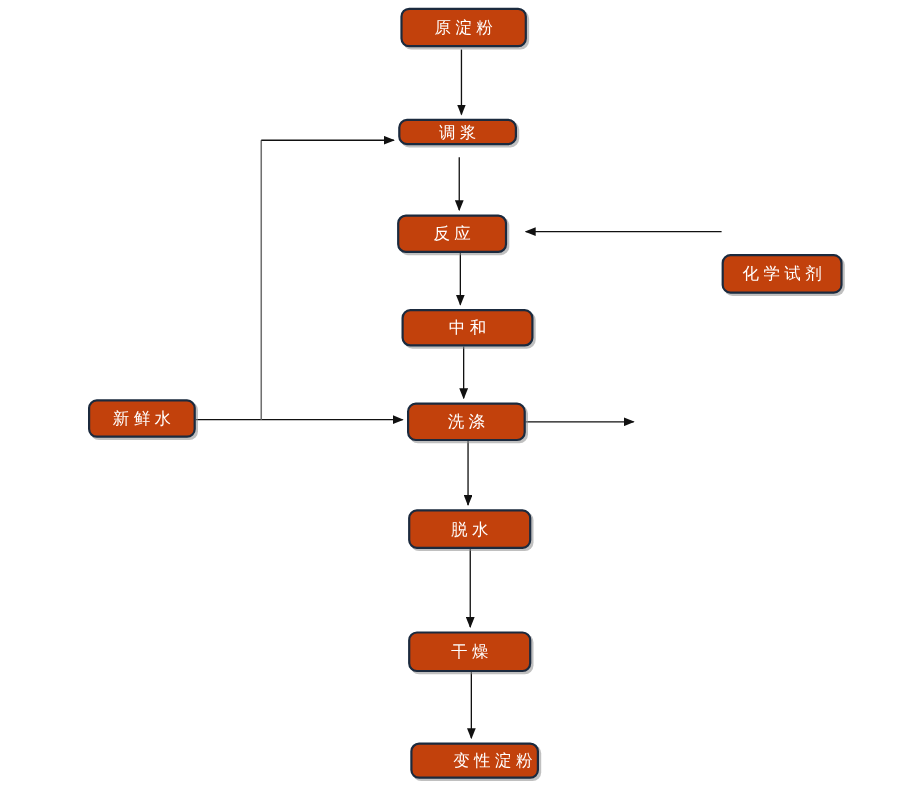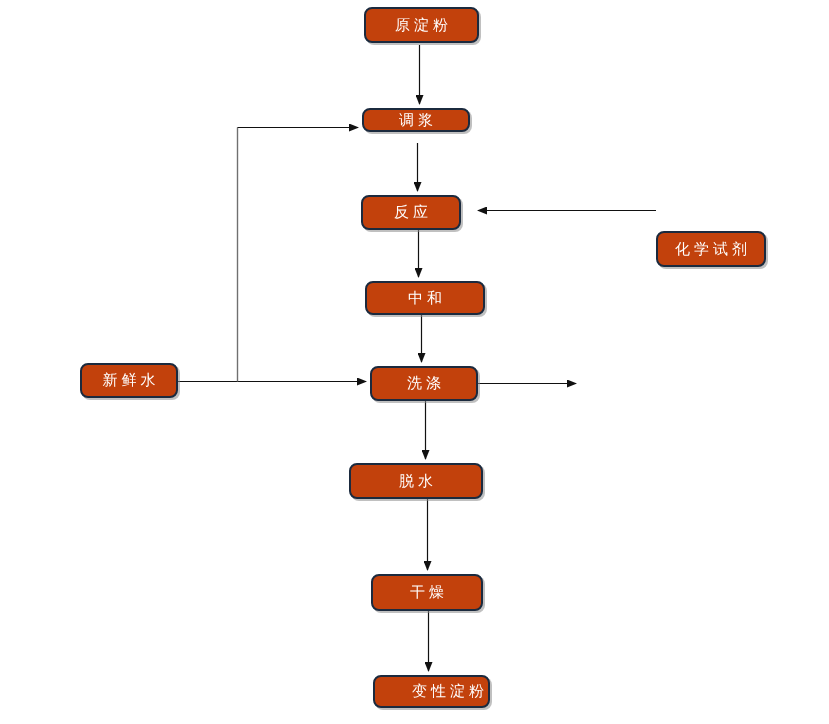--- a/index.html
+++ b/index.html
@@ -36,21 +36,21 @@
     white-space: nowrap;
   }
   .n-raw      { left: 364px; top: 7px;   width: 115px; height: 36px; }
   .n-slurry   { left: 362px; top: 108px; width: 108px; height: 24px; }
   .n-reaction { left: 361px; top: 195px; width: 100px; height: 35px; }
   .n-chem     { left: 656px; top: 191px; width: 110px; height: 36px; margin-top: 40px; }
   .n-neutral  { left: 365px; top: 281px; width: 120px; height: 34px; }
   .n-wash     { left: 370px; top: 366px; width: 108px; height: 35px; }
   .n-fresh    { left: 80px;  top: 363px; width: 98px;  height: 35px; }
   .n-waste    { left: 580px; top: 367px; width: 110px; height: 35px; }
-  .n-dewater  { left: 349px; top: 463px; width: 134px; height: 36px; }
+  .n-dewater  { left: 371px; top: 463px; width: 112px; height: 36px; }
   .n-dry      { left: 371px; top: 574px; width: 112px; height: 37px; text-align: right; }
   .n-modified { left: 373px; top: 675px; width: 117px; height: 33px; justify-content: flex-end; }
 </style>
 </head>
 <body>
 
 <div class="canvas">
 
   <svg class="edges-layer" width="829" height="724" viewBox="0 0 829 724" xmlns="http://www.w3.org/2000/svg">
     <defs>

